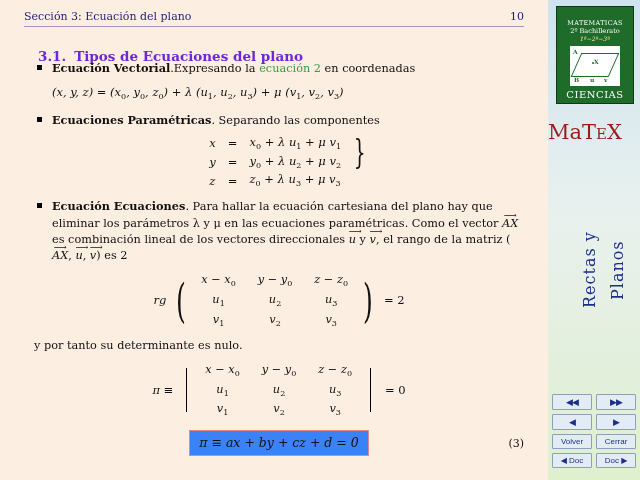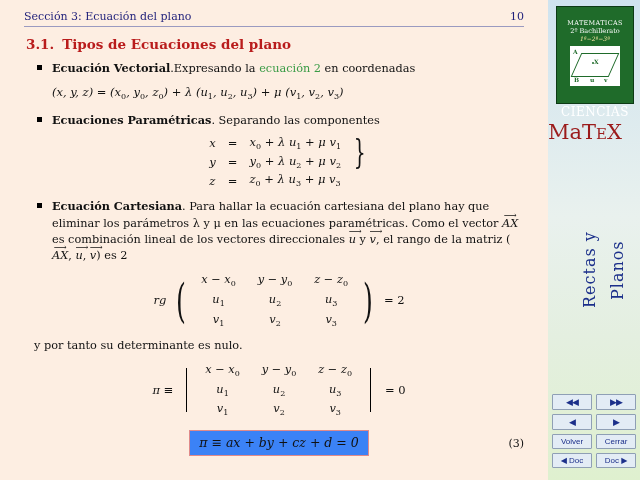--- a/index.html
+++ b/index.html
@@ -18,22 +18,22 @@
     position:absolute;left:24px;top:10px;width:500px;
     font-size:11px;color:#1f1f7a;
   }
   .header .sec{position:absolute;left:0;top:0;}
   .header .pg{position:absolute;right:0;top:0;}
   .rule{
     position:absolute;left:24px;top:26px;width:500px;height:1px;
     background:#9a9ac0;
   }
   h3.subtitle{
-    position:absolute;left:26px;top:36px;margin:0;
-    font-size:13.5px;color:#b91c1c;font-weight:bold;
+    position:absolute;left:26px;top:36px;margin:12px;
+    font-size:13.5px;color:#6d28d9;font-weight:bold;
     font-family:"DejaVu Serif", serif;
   }
   h3.subtitle .num{margin-right:8px;}
   .body{
     position:absolute;left:34px;top:60px;width:490px;
     font-size:11.3px;color:#111;line-height:1.45;
   }
   ul.items{list-style:none;margin:0;padding:0;}
   ul.items>li{position:relative;padding-left:18px;margin-bottom:6px;}
   ul.items>li>.bullet{
@@ -95,21 +95,21 @@
   }
   #logo .cube .p{
     position:absolute;left:6px;top:7px;width:36px;height:22px;
     border:1px solid #1f6b2a;transform:skewX(-24deg);
   }
   #logo .cube .d{
     position:absolute;left:22px;top:16px;width:2px;height:2px;background:#1f6b2a;border-radius:50%;
   }
   #logo .letters{position:absolute;left:0;top:0;width:100%;height:100%;}
   #logo .letters span{position:absolute;font-size:6px;color:#1f6b2a;font-weight:bold;}
-  #logo .cien{color:#fff;font-size:12px;text-align:center;margin-top:19px;letter-spacing:.5px;}
+  #logo .cien{color:#fff;font-size:10px;text-align:center;margin-top:3px;letter-spacing:.5px;}
   #matex{
     position:absolute;left:0;top:120px;width:92px;text-align:left;
     color:#9b1b1b;font-size:21px;font-family:"DejaVu Serif", serif;
   }
   #matex .small{font-size:15px;}
   #vert{
     position:absolute;left:0;top:180px;width:92px;height:180px;
   }
   #vert .col{
     position:absolute;top:0;width:26px;height:180px;
@@ -178,21 +178,21 @@
               <td><i>z</i><span class="sub">0</span> + λ <i>u</i><span class="sub">3</span> + μ <i>v</i><span class="sub">3</span></td>
             </tr>
           </tbody>
             </table>
           <span class="brace">}</span>
         </div>
       </li>
 
       <li>
         <span class="bullet"></span>
-        <span class="bold">Ecuación Cartesiana</span><span>. Para hallar la ecuación cartesiana del plano
+        <span class="bold">Ecuación Ecuaciones</span><span>. Para hallar la ecuación cartesiana del plano
         hay que eliminar los parámetros λ y μ en las ecuaciones paramétricas.
         Como el vector <span class="vecover math"><span class="ar">⟶</span>AX</span> es combinación lineal de los vectores direccionales
         <span class="vecover math"><span class="ar">⟶</span><i>u</i></span> y <span class="vecover math"><span class="ar">⟶</span><i>v</i></span>, el rango de la matriz (<span class="vecover math"><span class="ar">⟶</span>AX</span>, <span class="vecover math"><span class="ar">⟶</span><i>u</i></span>, <span class="vecover math"><span class="ar">⟶</span><i>v</i></span>) es 2</span>
       </li>
     </ul>
 
     <div class="matwrap">
       <span class="lbl">rg</span>
       <span class="paren">(</span>
       <table class="mat">

